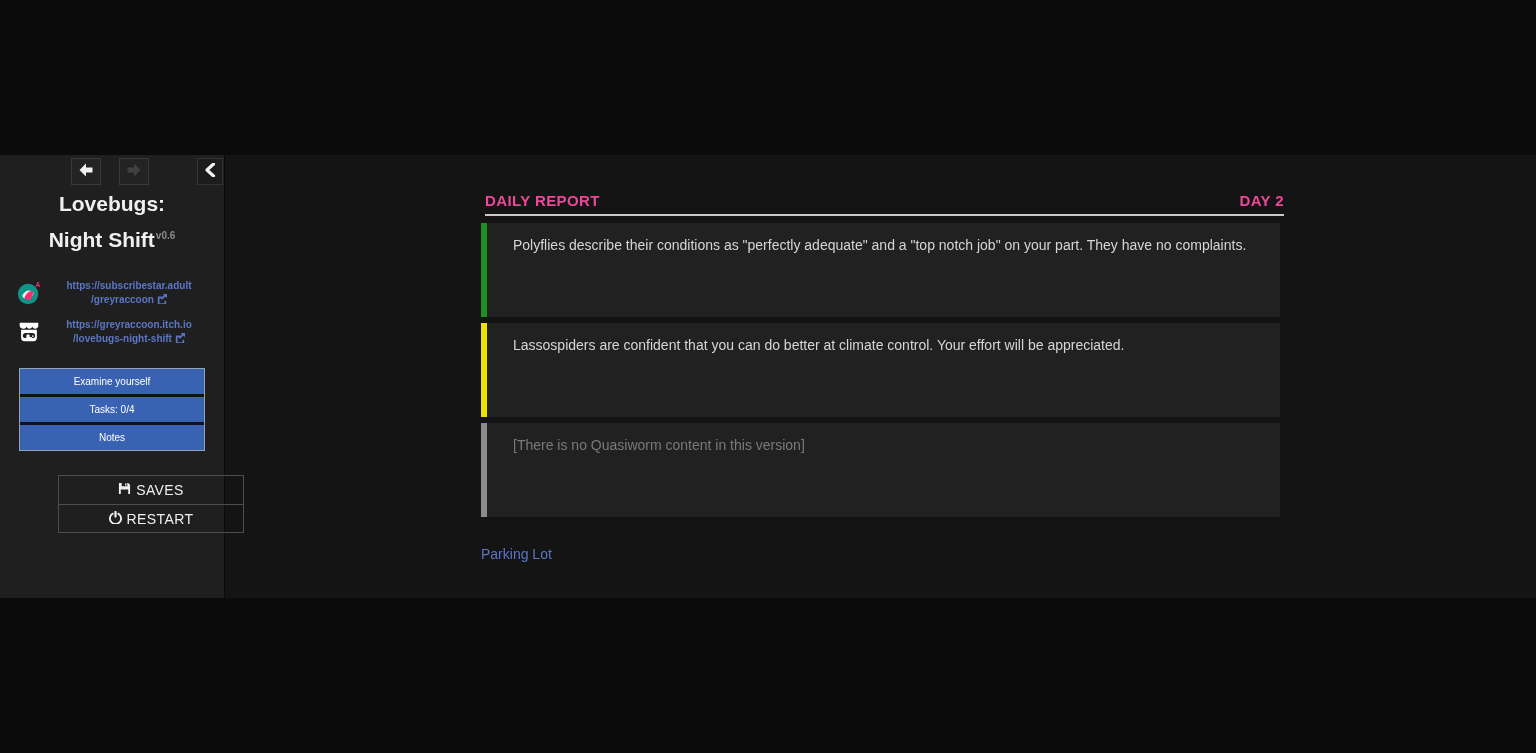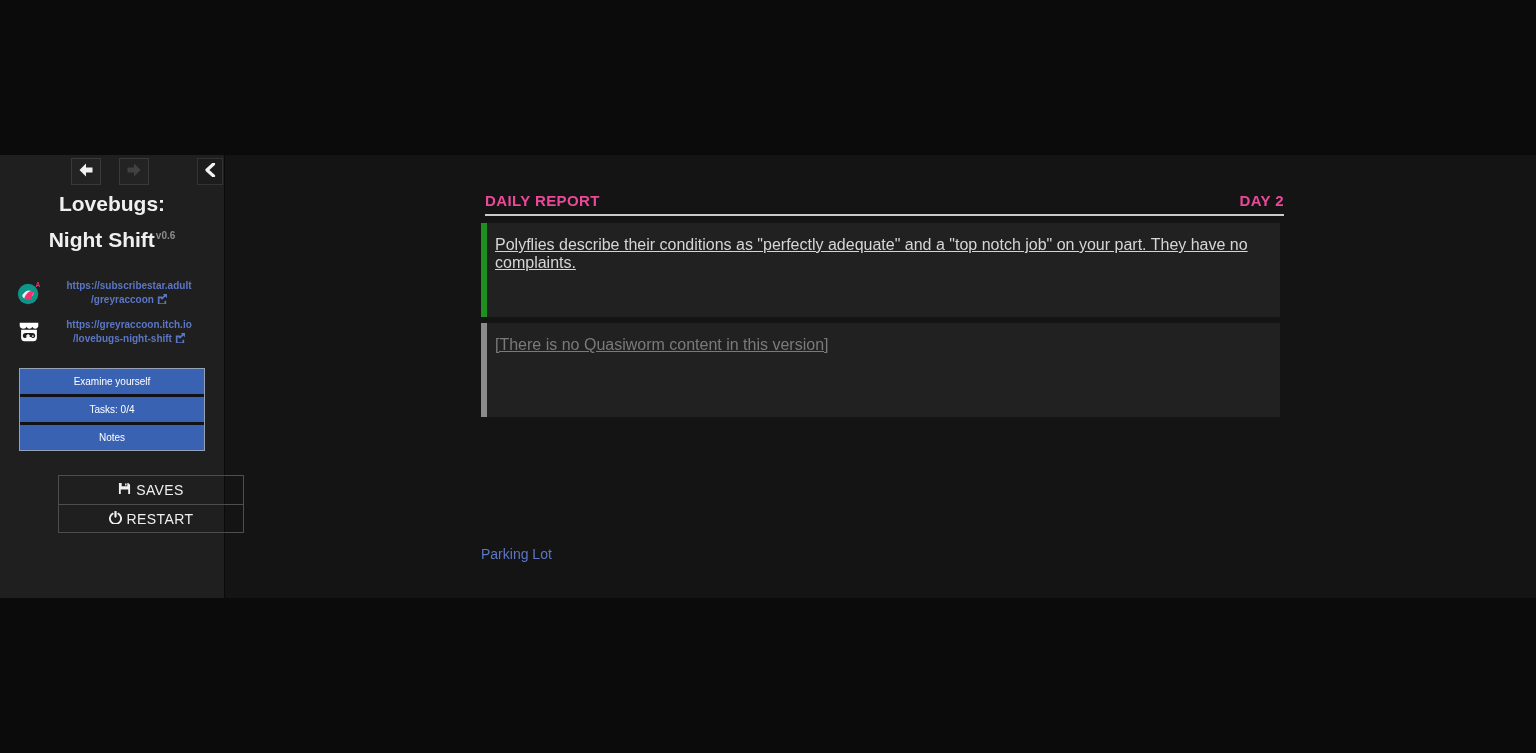--- a/index.html
+++ b/index.html
@@ -39,21 +39,21 @@
   .sys-item { height:28px; line-height:28px; text-align:center; color:#efefef; font-size:14px; letter-spacing:0.4px; cursor:pointer; display:flex; align-items:center; justify-content:center; gap:5px; }
   .sys-item + .sys-item { border-top:1px solid #4e4e4e; }
   .sys-item svg { width:13px; height:13px; }
 
   
   .passage { position:absolute; left:481px; top:0; width:799px; height:443px; }
 
   .report-header { position:absolute; top:37px; left:4px; width:799px; display:flex; justify-content:space-between; color:#ec4899; font-size:15px; font-weight:bold; letter-spacing:0.4px; border-bottom:2px solid #c9c9c9; padding-bottom:5px; }
 
   .reports { position:absolute; top:68px; left:0; width:799px; }
-  .report-card { height:94px; margin-bottom:6px; background:#212121; border-left:6px solid #555; padding:13px 8px; color:#d6d6d6; font-size:16px; line-height:18px;text-decoration:underline; }
+  .report-card { height:94px; margin-bottom:6px; background:#212121; border-left:6px solid #555; padding:13px 26px; color:#d6d6d6; font-size:14px; line-height:18px; }
   .report-card.muted { color:#7a7a7a; }
 
   .footer-link { position:absolute; top:391px; left:0; color:#5b76c4; font-size:14px; cursor:pointer; }
 </style>
 </head>
 <body>
 
 <div class="stage">
   <div class="game-band">
 
@@ -155,20 +155,23 @@
 
       <div class="report-header">
         <span>DAILY REPORT</span>
         <span>DAY 2</span>
       </div>
 
       <div class="reports">
         <div class="report-card" style="border-left-color: rgb(31, 143, 31);">
           <span>Polyflies describe their conditions as "perfectly adequate" and a "top notch job" on your part. They have no complaints.</span>
         </div>
+        <div class="report-card" style="border-left-color: rgb(236, 228, 0);">
+          <span>Lassospiders are confident that you can do better at climate control. Your effort will be appreciated.</span>
+        </div>
         <div class="report-card muted" style="border-left-color: rgb(139, 139, 139);">
           <span>[There is no Quasiworm content in this version]</span>
         </div>
       </div>
 
       <a class="footer-link">Parking Lot</a>
     </main>
 
   </div>
 </div>

